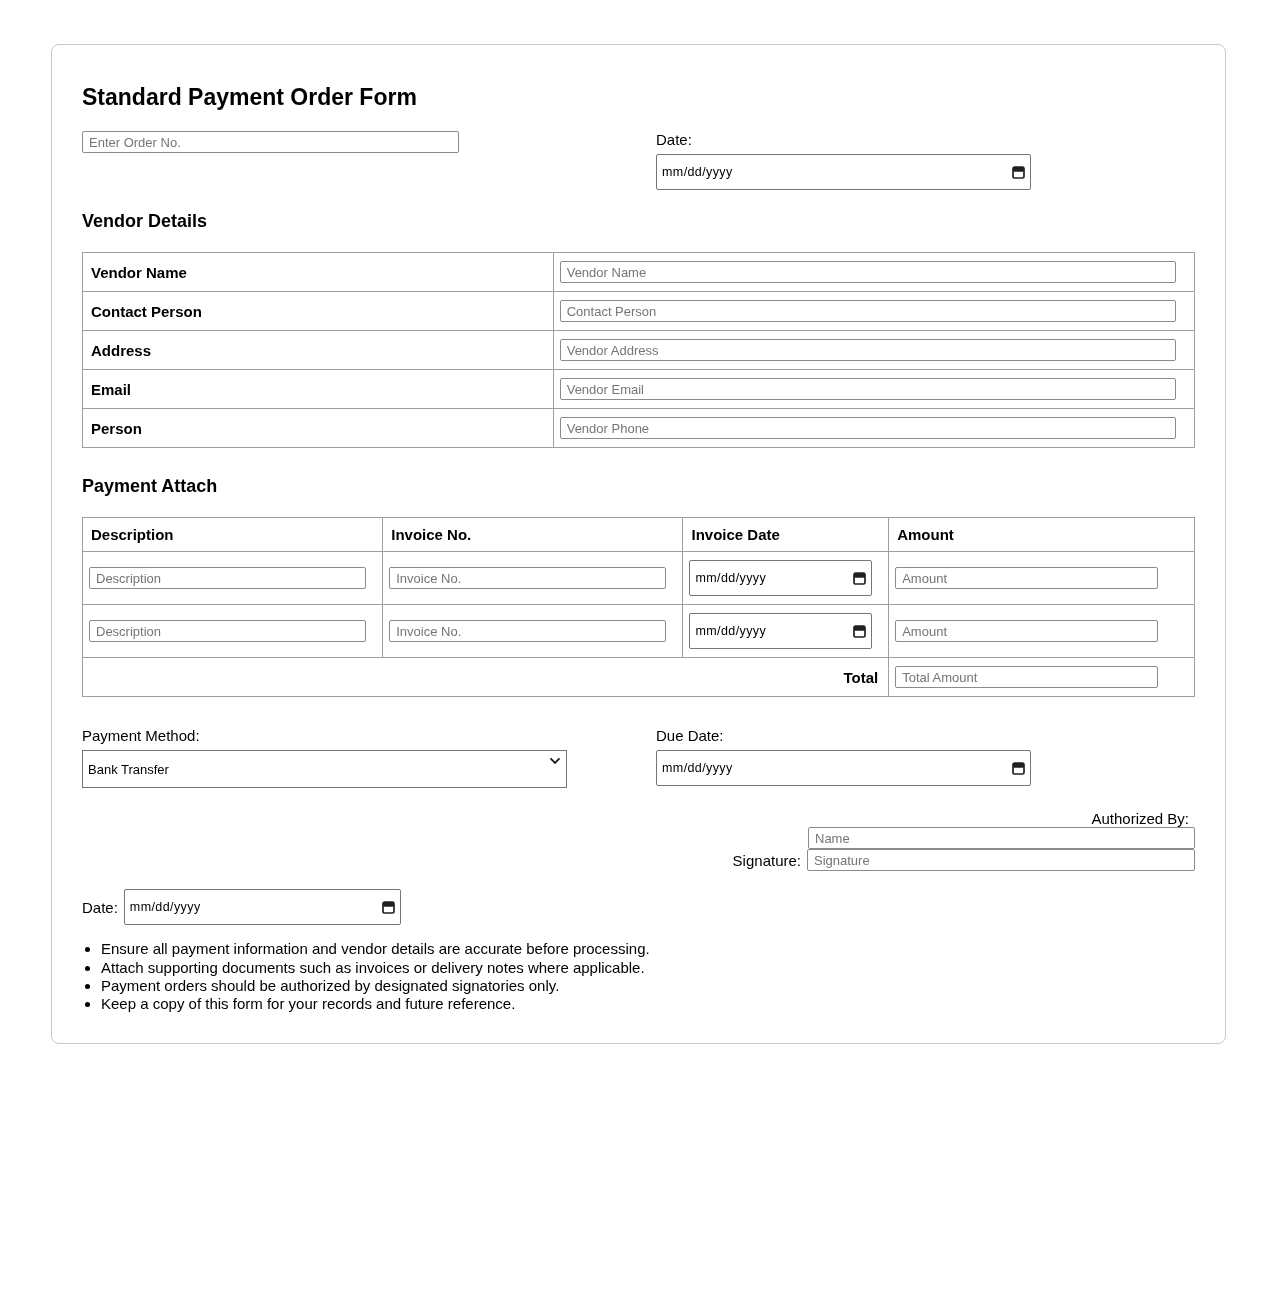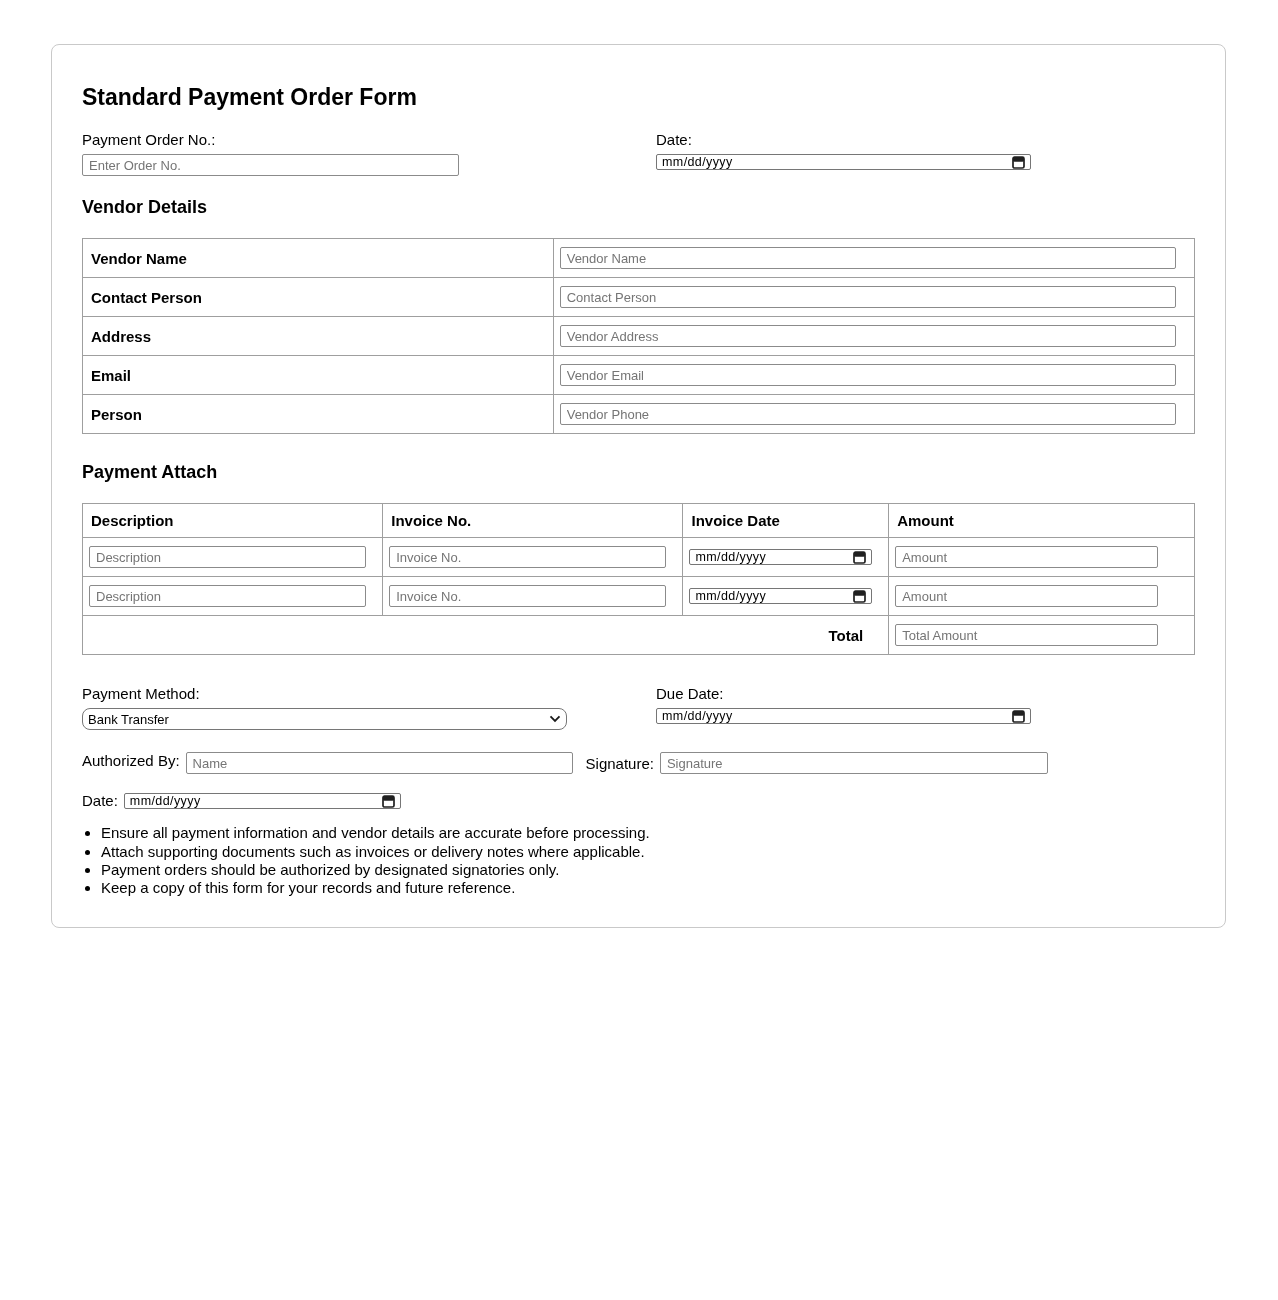--- a/index.html
+++ b/index.html
@@ -39,21 +39,21 @@
     font-size:13px;
     padding:1px 6px;
     color:#ec4899;
     background:#fff;
   }
   .text-input::placeholder { color:#757575; opacity:1; }
   .order-input { width:377px; }
 
   .date-box {
     box-sizing:border-box;
-    height:16px;
+    height:36px;
     border:1px solid #767676;
     border-radius:2px;
     background:#fff;
     display:flex;
     align-items:center;
     justify-content:space-between;
     padding:0 5px;
   }
   .date-box .date-text { font-size:12.5px; letter-spacing:0.4px; white-space:nowrap; }
   .date-box .cal { display:flex; align-items:center; }
@@ -72,59 +72,58 @@
   .vtable td.inp .text-input { width:100%; }
 
   .ptable th {
     text-align:left; font-size:15px; font-weight:bold;
     padding:8px; background:#fff;
   }
   .ptable td { padding:8px 16px 8px 6px; }
   .ptable td.amount { padding-right:36px; }
   .ptable .text-input, .ptable .date-box { width:100%; }
   .ptable td.total-cell {
-    text-align:right; font-weight:bold; font-size:15px; padding:8px 25px;
+    text-align:right; font-weight:bold; font-size:15px; padding:8px 10px;
   }
 
   .method-row { margin-top:30px; }
   .select-wrap { position:relative; width:485px; }
   .method-select {
     box-sizing:border-box;
-    width:100%; height:22px;
+    width:100%; height:38px;
     font-family:inherit; font-size:13px;
-    border:1px solid #767676; border-radius:8px;
+    border:1px solid #767676; border-radius:0;
     background:#fff;
     -webkit-appearance:none; appearance:none;
     padding:1px 22px 1px 5px;
     color:#000;
   }
   .chevron { position:absolute; right:6px; top:7px; pointer-events:none; line-height:0; }
 
-  .auth-row { display:flex; align-items:flex-start; margin-top:22px; }
+  .auth-row { display:flex; align-items:flex-end; margin-top:22px;flex-direction:column; }
   .inline-label { font-size:15px; white-space:nowrap; margin-right:6px; }
   .auth-input { width:387px; }
   .sig-pair { display:flex; align-items:center; margin-left:13px; }
   .sig-input { width:388px; }
 
   .date-row { display:flex; align-items:center; margin-top:18px; }
   .small-date { width:277px; }
 
   .notes-list { margin:15px 0 0; padding-left:19px; }
   .notes-list li { font-size:15px; line-height:18.3px; }
 </style>
 </head>
 <body>
 
 <div class="card">
 
   <div class="page-title">Standard Payment Order Form</div>
 
   <div class="row2">
     <div class="col">
-      <label class="field-label">Payment Order No.:</label>
       <input type="text" class="text-input order-input" placeholder="Enter Order No." style="">
     </div>
     <div class="col right">
       <label class="field-label">Date:</label>
       <div class="date-box wide-date">
         <span class="date-text">mm/dd/yyyy</span>
         <span class="cal">
           <svg width="13" height="14" viewBox="0 0 13 14">
               <rect x="1" y="2.2" width="11" height="10.8" rx="1.6" fill="none" stroke="#202020" stroke-width="1.7"></rect>
               <rect x="1" y="2.2" width="11" height="4.6" rx="1.6" fill="#202020"></rect>

